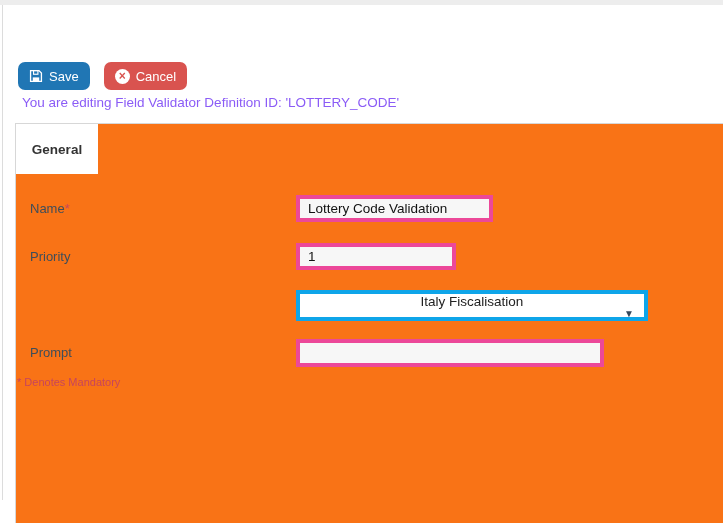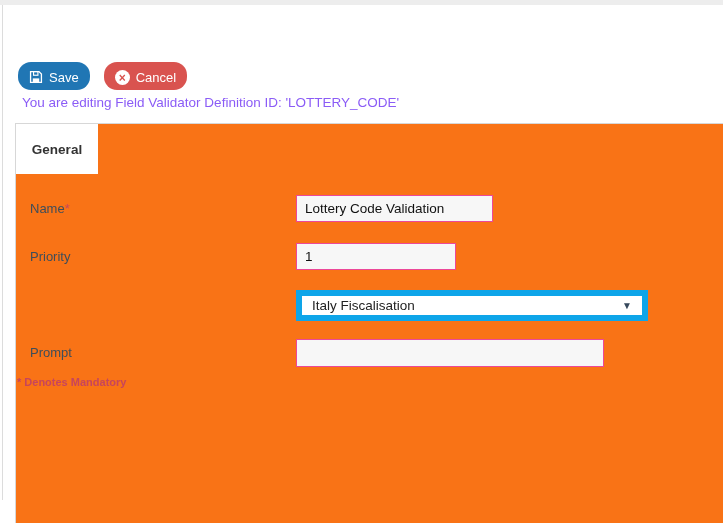--- a/index.html
+++ b/index.html
@@ -14,22 +14,22 @@
   .app-header {
     position:absolute; left:5px; top:5px; width:718px; height:48px; background:#36485c;
   }
   .app-header .title {
     line-height:48px; padding-left:14px; color:#ffffff; font-size:15px; font-weight:400;
     letter-spacing:.2px;
   }
 
   .toolbar { position:absolute; left:18px; top:62px; display:flex; gap:14px; }
   .btn {
-    display:inline-flex; gap:6px; height:28px; padding:8px 11px;
-    border:none; border-radius:13px; color:#fff; font-size:13px;
+    display:inline-flex; align-items:center; gap:6px; height:28px; padding:0 11px;
+    border:none; border-radius:7px; color:#fff; font-size:13px;
     font-family:"Liberation Sans", sans-serif; cursor:pointer;
   }
   .btn-save { background:#2076b4; }
   .btn-cancel { background:#d9534f; }
   .circle-x {
     width:15px; height:15px; border-radius:50%; background:#ffffff; color:#d9534f;
     display:inline-flex; align-items:center; justify-content:center;
     font-size:12px; font-weight:bold; line-height:1;
   }
 
@@ -45,39 +45,39 @@
     font-size:13.5px; color:#333; cursor:pointer;
   }
   .tab-active { width:82px; background:#ffffff; font-weight:bold; }
   .tab-inactive { width:63px; background:#efefef; }
 
   .field-label { position:absolute; left:30px; font-size:13px; color:#3f4e5a; }
   .req { color:#c7455c; }
 
   .text-input {
     position:absolute; left:296px; height:27px; background:#f7f7f7;
-    border:1px solid #ec4899; padding:0 8px; font-size:13.5px; color:#111;
+    border:4px solid #ec4899; padding:0 8px; font-size:13.5px; color:#111;
     font-family:"Liberation Sans", sans-serif; outline:none;
   }
   #input-name { top:195px; width:197px; }
   #input-priority { top:243px; width:160px; }
   #input-prompt { top:339px; width:308px; height:28px; }
   #label-name { top:201px;text-align:center; }
   #label-priority { top:249px; }
   #label-fvs { top:297px; }
   #label-prompt { top:345px; }
 
   .select-box {
     position:absolute; left:296px; top:290px; width:352px; height:31px;
-    background:#ffffff; border:6px solid #0ea5e9; display:flex; align-items:center;
-    padding:0 10px; font-size:13.5px; color:#222; cursor:pointer;
+    background:#ffffff; border:4px solid #0ea5e9; display:flex; align-items:center;
+    padding:0 10px; font-size:13.5px; color:#222; cursor:pointer;flex-direction:column;
   }
   .select-arrow { margin-left:auto; color:#36485c; font-size:10px; line-height:1; }
 
-  .mandatory-note { position:absolute; left:17px; top:376px; font-size:11px; color:#c7455c;font-weight:bold; }
+  .mandatory-note { position:absolute; left:17px; top:376px; font-size:11px; color:#c7455c; }
 </style>
 </head>
 <body>
 
 <div class="canvas">
 
   <div class="top-strip"></div>
   <div class="left-rule"></div>
 
 

